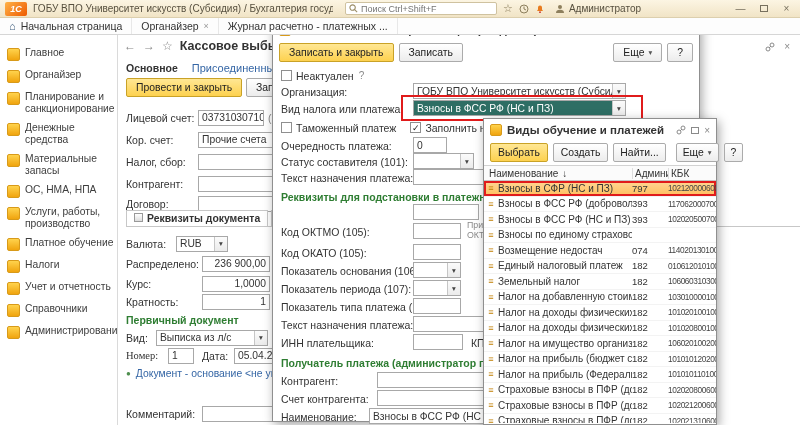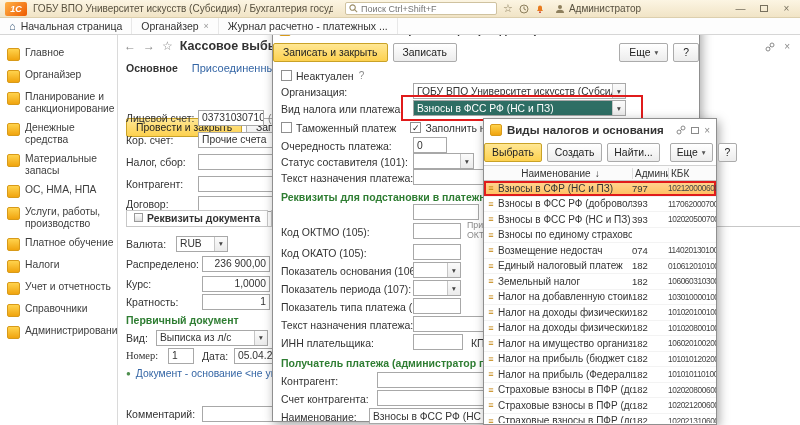--- a/index.html
+++ b/index.html
@@ -64,32 +64,32 @@
   .dtab{display:flex;align-items:flex-start;gap:4px;padding:2px 7px;border:1px solid #c7c7c7;border-bottom:none;background:#f1f1f1;
     font-size:10.4px;white-space:nowrap;cursor:pointer;}
   .dtab.active{background:#fff;font-weight:bold;}
   .ticon{width:9px;height:9px;border:1px solid #999;background:linear-gradient(#fff,#ddd);flex:none;}
 
   
   .dlg{position:absolute;background:#fff;border:1px solid #8f8f8f;box-shadow:2px 3px 10px rgba(0,0,0,.35);}
   .dlg-title{height:22px;display:flex;align-items:center;gap:5px;padding:0 6px;}
   .dlg-title .t{font-size:11.5px;font-weight:bold;color:#333;flex:1;white-space:nowrap;overflow:hidden;}
   .dlg-icon{width:12px;height:12px;border-radius:2px;background:linear-gradient(#ffd34d,#f0a40e);border:1px solid #d89a19;flex:none;}
-  .dlg-cmd{display:flex;gap:5px;align-items:center;padding:2px 0;}
+  .dlg-cmd{display:flex;gap:5px;align-items:center;padding:2px 6px;}
   .d1row{position:absolute;left:8px;right:6px;height:17px;display:flex;align-items:center;}
   .d1row .fld{position:absolute;top:0;left:132px;}
   .redbox{position:absolute;border:2px solid #e01b1b;z-index:7;pointer-events:none;}
   .hint{position:absolute;left:186px;top:-3px;font-size:8.8px;color:#8a8a8a;line-height:1.15;white-space:nowrap;}
 
   
   .dlg2{left:483px;top:118px;width:234px;height:307px;z-index:20;}
   .dlg1{left:272px;top:18px;width:428px;height:404px;z-index:10;}
   .grid-hdr{position:absolute;top:46px;left:0;right:0;height:16px;display:flex;align-items:center;background:#fbfbfb;
     border-top:1px solid #d2d2d2;border-bottom:1px solid #c6c6c6;font-size:10px;color:#333;}
-  .gh-name{flex:1;padding-left:5px;display:flex;align-items:center;gap:4px;overflow:hidden;white-space:nowrap;justify-content:center;}
+  .gh-name{flex:1;padding-left:5px;display:flex;align-items:center;gap:4px;overflow:hidden;white-space:nowrap;}
   .gh-admin{width:36px;border-left:1px solid #ddd;padding:0 2px;overflow:hidden;white-space:nowrap;flex:none;}
   .gh-kbk{width:48px;border-left:1px solid #ddd;padding:0 2px;flex:none;}
   .grid-body{position:absolute;top:62px;left:0;right:0;bottom:1px;overflow:hidden;}
   .grow{display:flex;height:15.5px;align-items:center;font-size:10px;border-bottom:1px solid #f3f3f3;cursor:pointer;}
   .grow .ri{width:14px;text-align:center;color:#c07d00;font-size:9px;flex:none;}
   .grow .nm{flex:1;white-space:nowrap;overflow:hidden;padding-right:2px;}
   .grow .ad{width:36px;flex:none;overflow:hidden;white-space:nowrap;font-size:9.5px;}
   .grow .kb{width:48px;flex:none;overflow:hidden;white-space:nowrap;font-size:8.3px;letter-spacing:-.4px;color:#444;}
   .grow.selected{background:linear-gradient(#ffd795,#ffbe5e);box-shadow:inset 0 0 0 2px #e01b1b;}
 </style>
@@ -215,21 +215,21 @@
         </svg>
     </span>
     <span class="grayico">×</span>
   </div>
 
   <div class="cfrow" style="top:24px;gap:14px;">
     <span class="lbl" style="font-weight:bold;">Основное</span>
     <span class="link">Присоединенные файлы</span>
   </div>
 
-  <div class="cfrow" style="top:44px;gap:4px;margin-top:40px;">
+  <div class="cfrow" style="top:44px;gap:4px;">
     <span class="btn primary">Провести и закрыть</span>
     <span class="btn">Записать</span>
   </div>
 
   <div class="cfrow" style="top:74px;">
     <span class="lbl" style="width:72px;">Лицевой счет:</span>
     <span class="fld" style="width:66px;">
         <span class="val">03731030710</span>
       </span>
     <span class="lbl" style="color:#8a8a8a;margin-left:4px;">(в казначействе)</span>
@@ -487,21 +487,21 @@
     <span class="lbl">Наименование:</span>
     <span class="fld" style="left:88px;width:124px;">
         <span class="val">Взносы в ФСС РФ (НС и ПЗ)</span>
       </span>
   </div>
 </div>
 
 <div class="dlg dlg2">
   <div class="dlg-title">
     <span class="dlg-icon"></span>
-    <span class="t">Виды налогов и основания</span>
+    <span class="t">Виды обучение и платежей</span>
     <span class="grayico">
       <svg width="10" height="10" viewBox="0 0 10 10">
           <circle cx="3" cy="7" r="2" fill="none" stroke="#8a8a8a"></circle>
           <circle cx="7" cy="3" r="2" fill="none" stroke="#8a8a8a"></circle>
           <line x1="4" y1="6" x2="6" y2="4" stroke="#8a8a8a"></line>
         </svg>
     </span>
     <span class="grayico">
         <span class="maxbox" style="border-color:#8a8a8a;"></span>
       </span>

